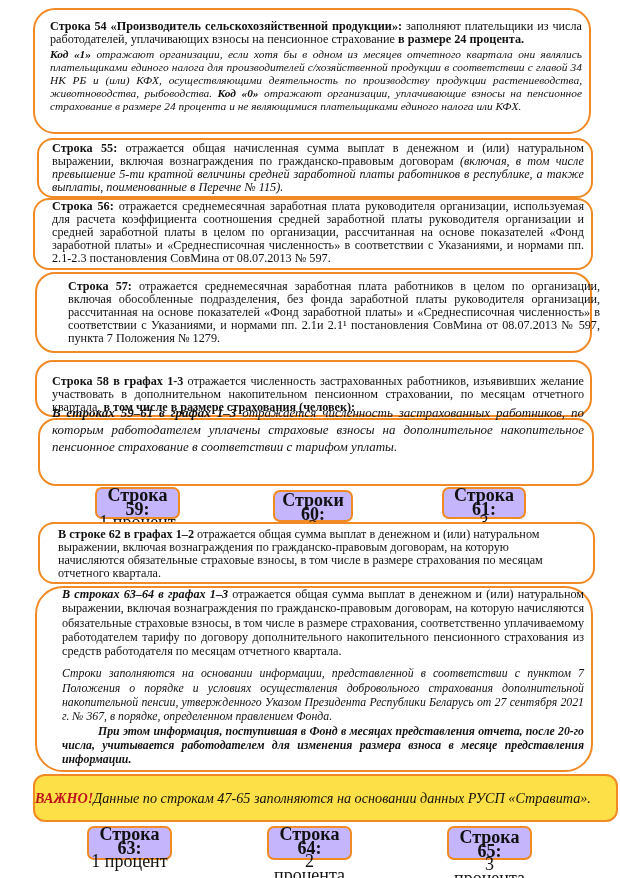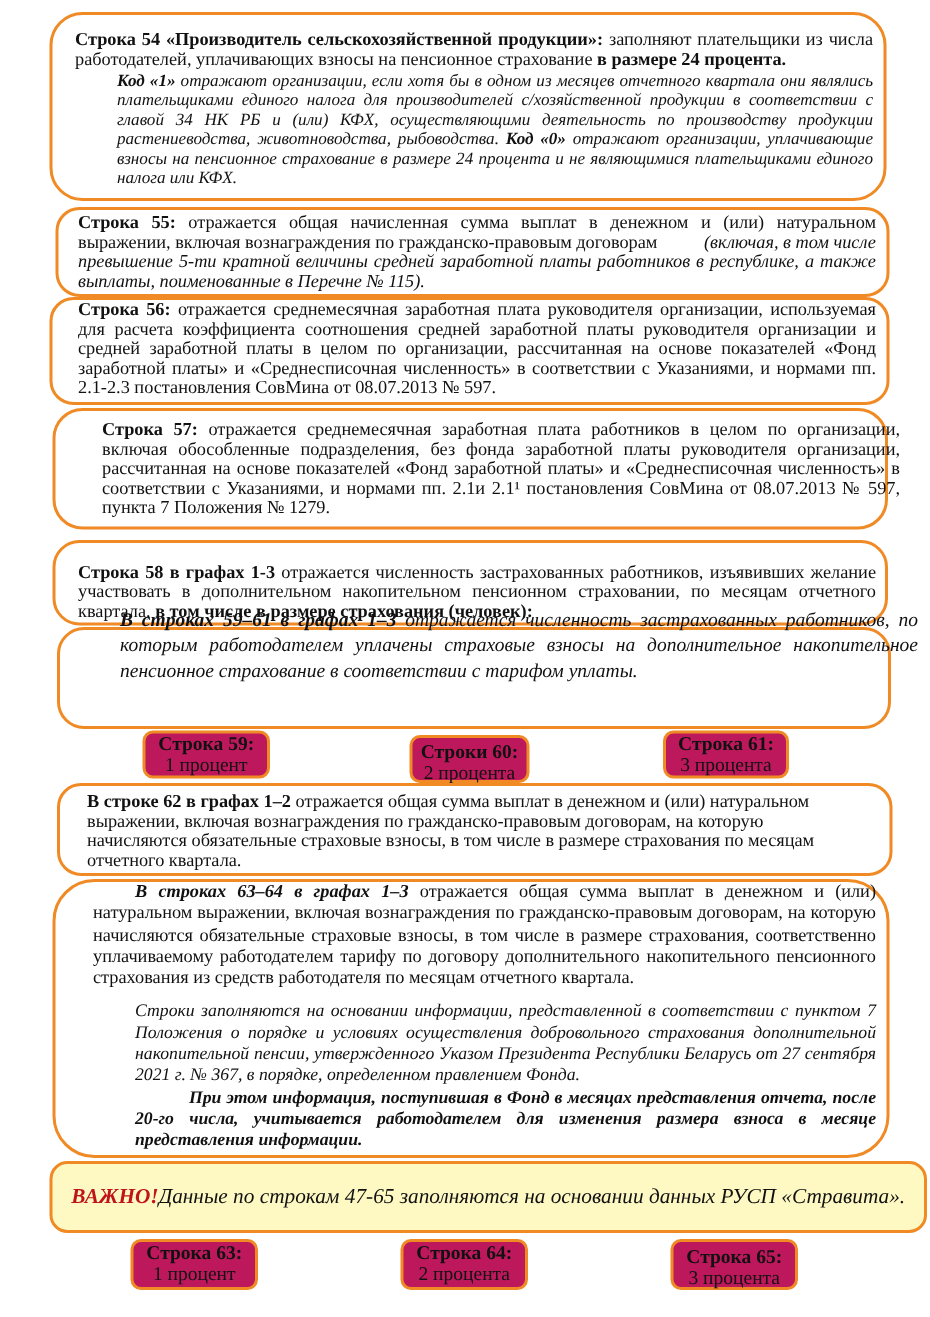--- a/index.html
+++ b/index.html
@@ -1,26 +1,26 @@
 <!DOCTYPE html>
 <html><head>
 <meta charset="utf-8">
 <style>
   html, body { margin:0; padding:0; background:#ffffff; }
   body { width:620px; height:878px; position:relative; overflow:hidden;
          font-family:"Liberation Serif", "DejaVu Serif", serif; color:#111; }
   .box { position:absolute; border:2px solid #f08a24; border-radius:16px; background:#fff; box-sizing:border-box; }
   .txt { position:absolute; font-size:12.2px; line-height:13px; text-align:justify; }
   .txt b { font-weight:bold; }
-  .it { font-style:italic;margin-left:28px; }
-  .small { position:absolute; border:2px solid #f08a24; border-radius:7px; background:#be185d; box-sizing:border-box;
-           text-align:center; font-size:13px; line-height:13.5px; }
+  .it { font-style:italic; }
+  .small { position:absolute; border:2px solid #f08a24; border-radius:7px; background:#c4b5fd; box-sizing:border-box;
+           text-align:center; font-size:18px; line-height:13.5px; }
   .small .h { font-weight:bold; display:block; }
-  .imp { position:absolute; background:#fef9c3; border:2px solid #f08a24; border-radius:12px; box-sizing:border-box;
-         font-style:italic; font-size:14.2px; display:flex; align-items:center; justify-content:center; white-space:nowrap; }
+  .imp { position:absolute; background:#fde047; border:2px solid #f08a24; border-radius:12px; box-sizing:border-box;
+         font-style:italic; font-size:14.2px; display:flex; align-items:center; white-space:nowrap; }
   .imp .red { color:#c0141b; font-weight:bold; }
 </style>
 </head>
 <body>
 
 <div class="box" style="left:33px;top:8px;width:558px;height:126px;border-radius:22px;"></div>
 <div class="txt" style="left:50px;top:20px;width:532px;">
   <b>Строка 54 «Производитель сельскохозяйственной продукции»:</b><span> заполняют плательщики из числа работодателей, уплачивающих взносы на пенсионное страхование </span><b>в размере 24 процента</b><b>.</b>
   <div class="it" style="font-size:11.4px;margin-top:2px;">
     <b>Код «1»</b><span> отражают организации, если хотя бы в одном из месяцев отчетного квартала они являлись плательщиками единого налога для производителей с/хозяйственной продукции в соответствии с главой 34 НК РБ и (или) КФХ, осуществляющими деятельность по производству продукции растениеводства, животноводства, рыбоводства. </span><b>Код «0»</b><span> отражают организации, уплачивающие взносы на пенсионное страхование в размере 24 процента и не являющимися плательщиками единого налога или КФХ.</span>

